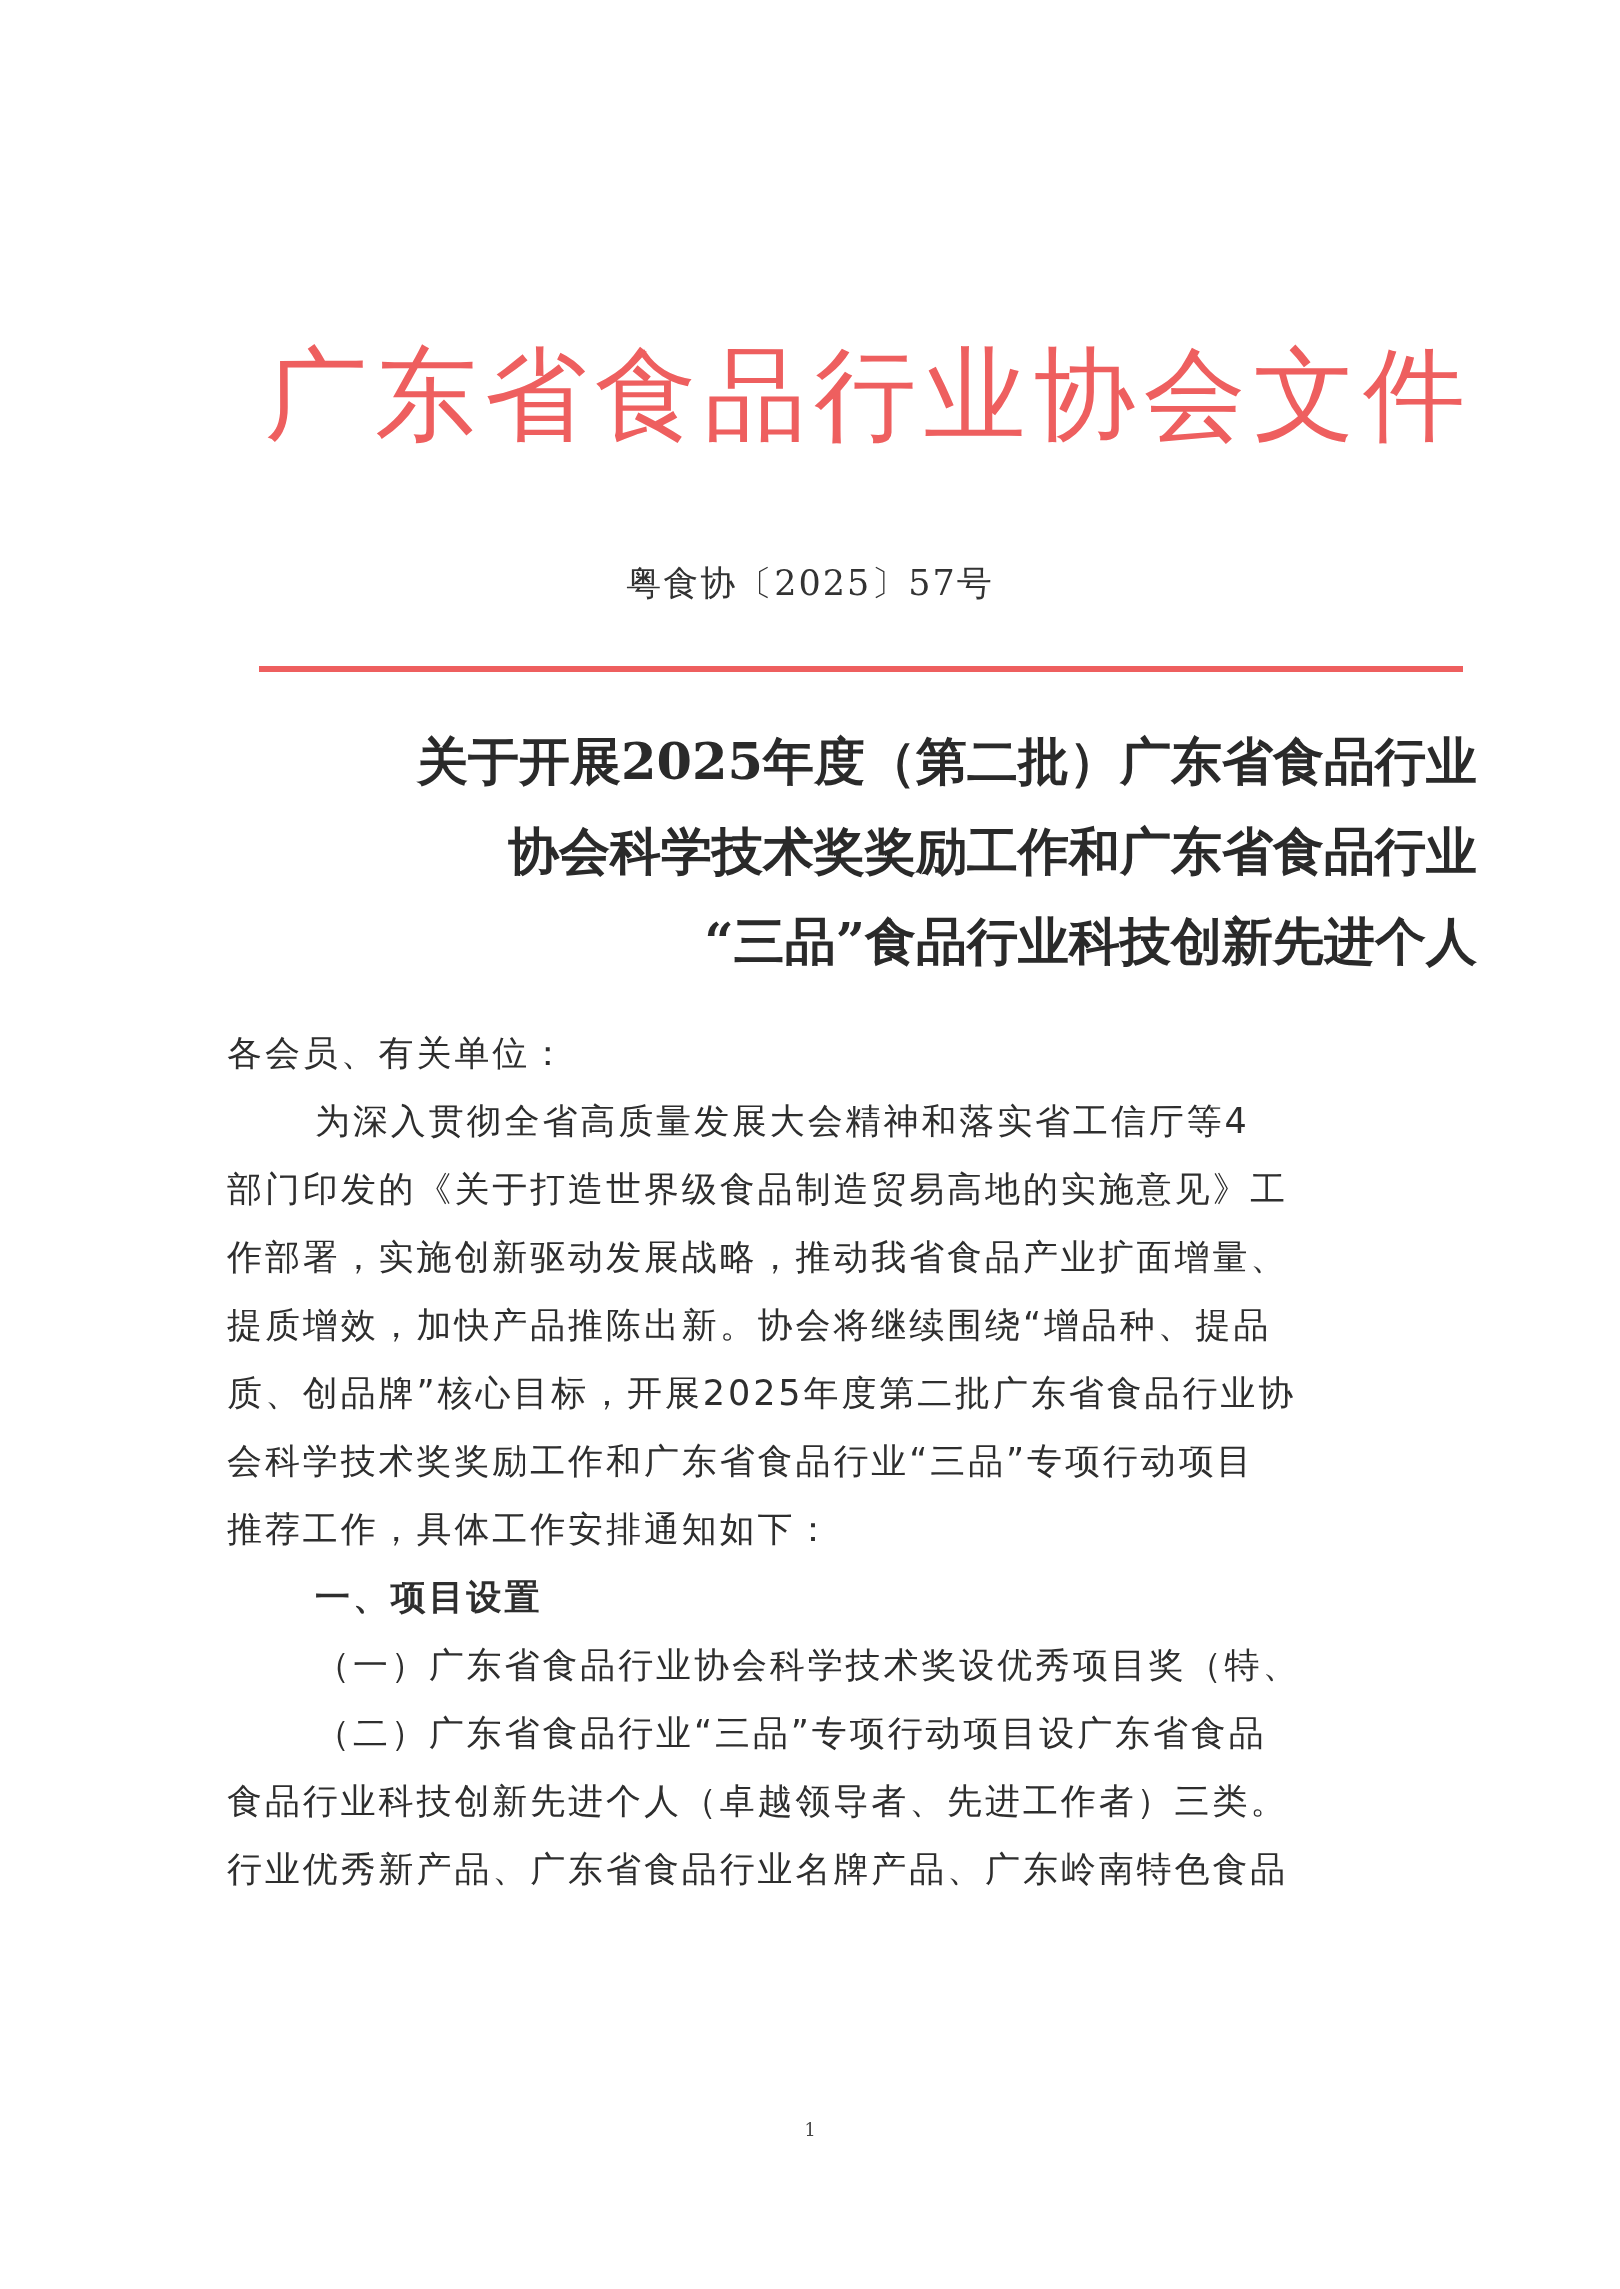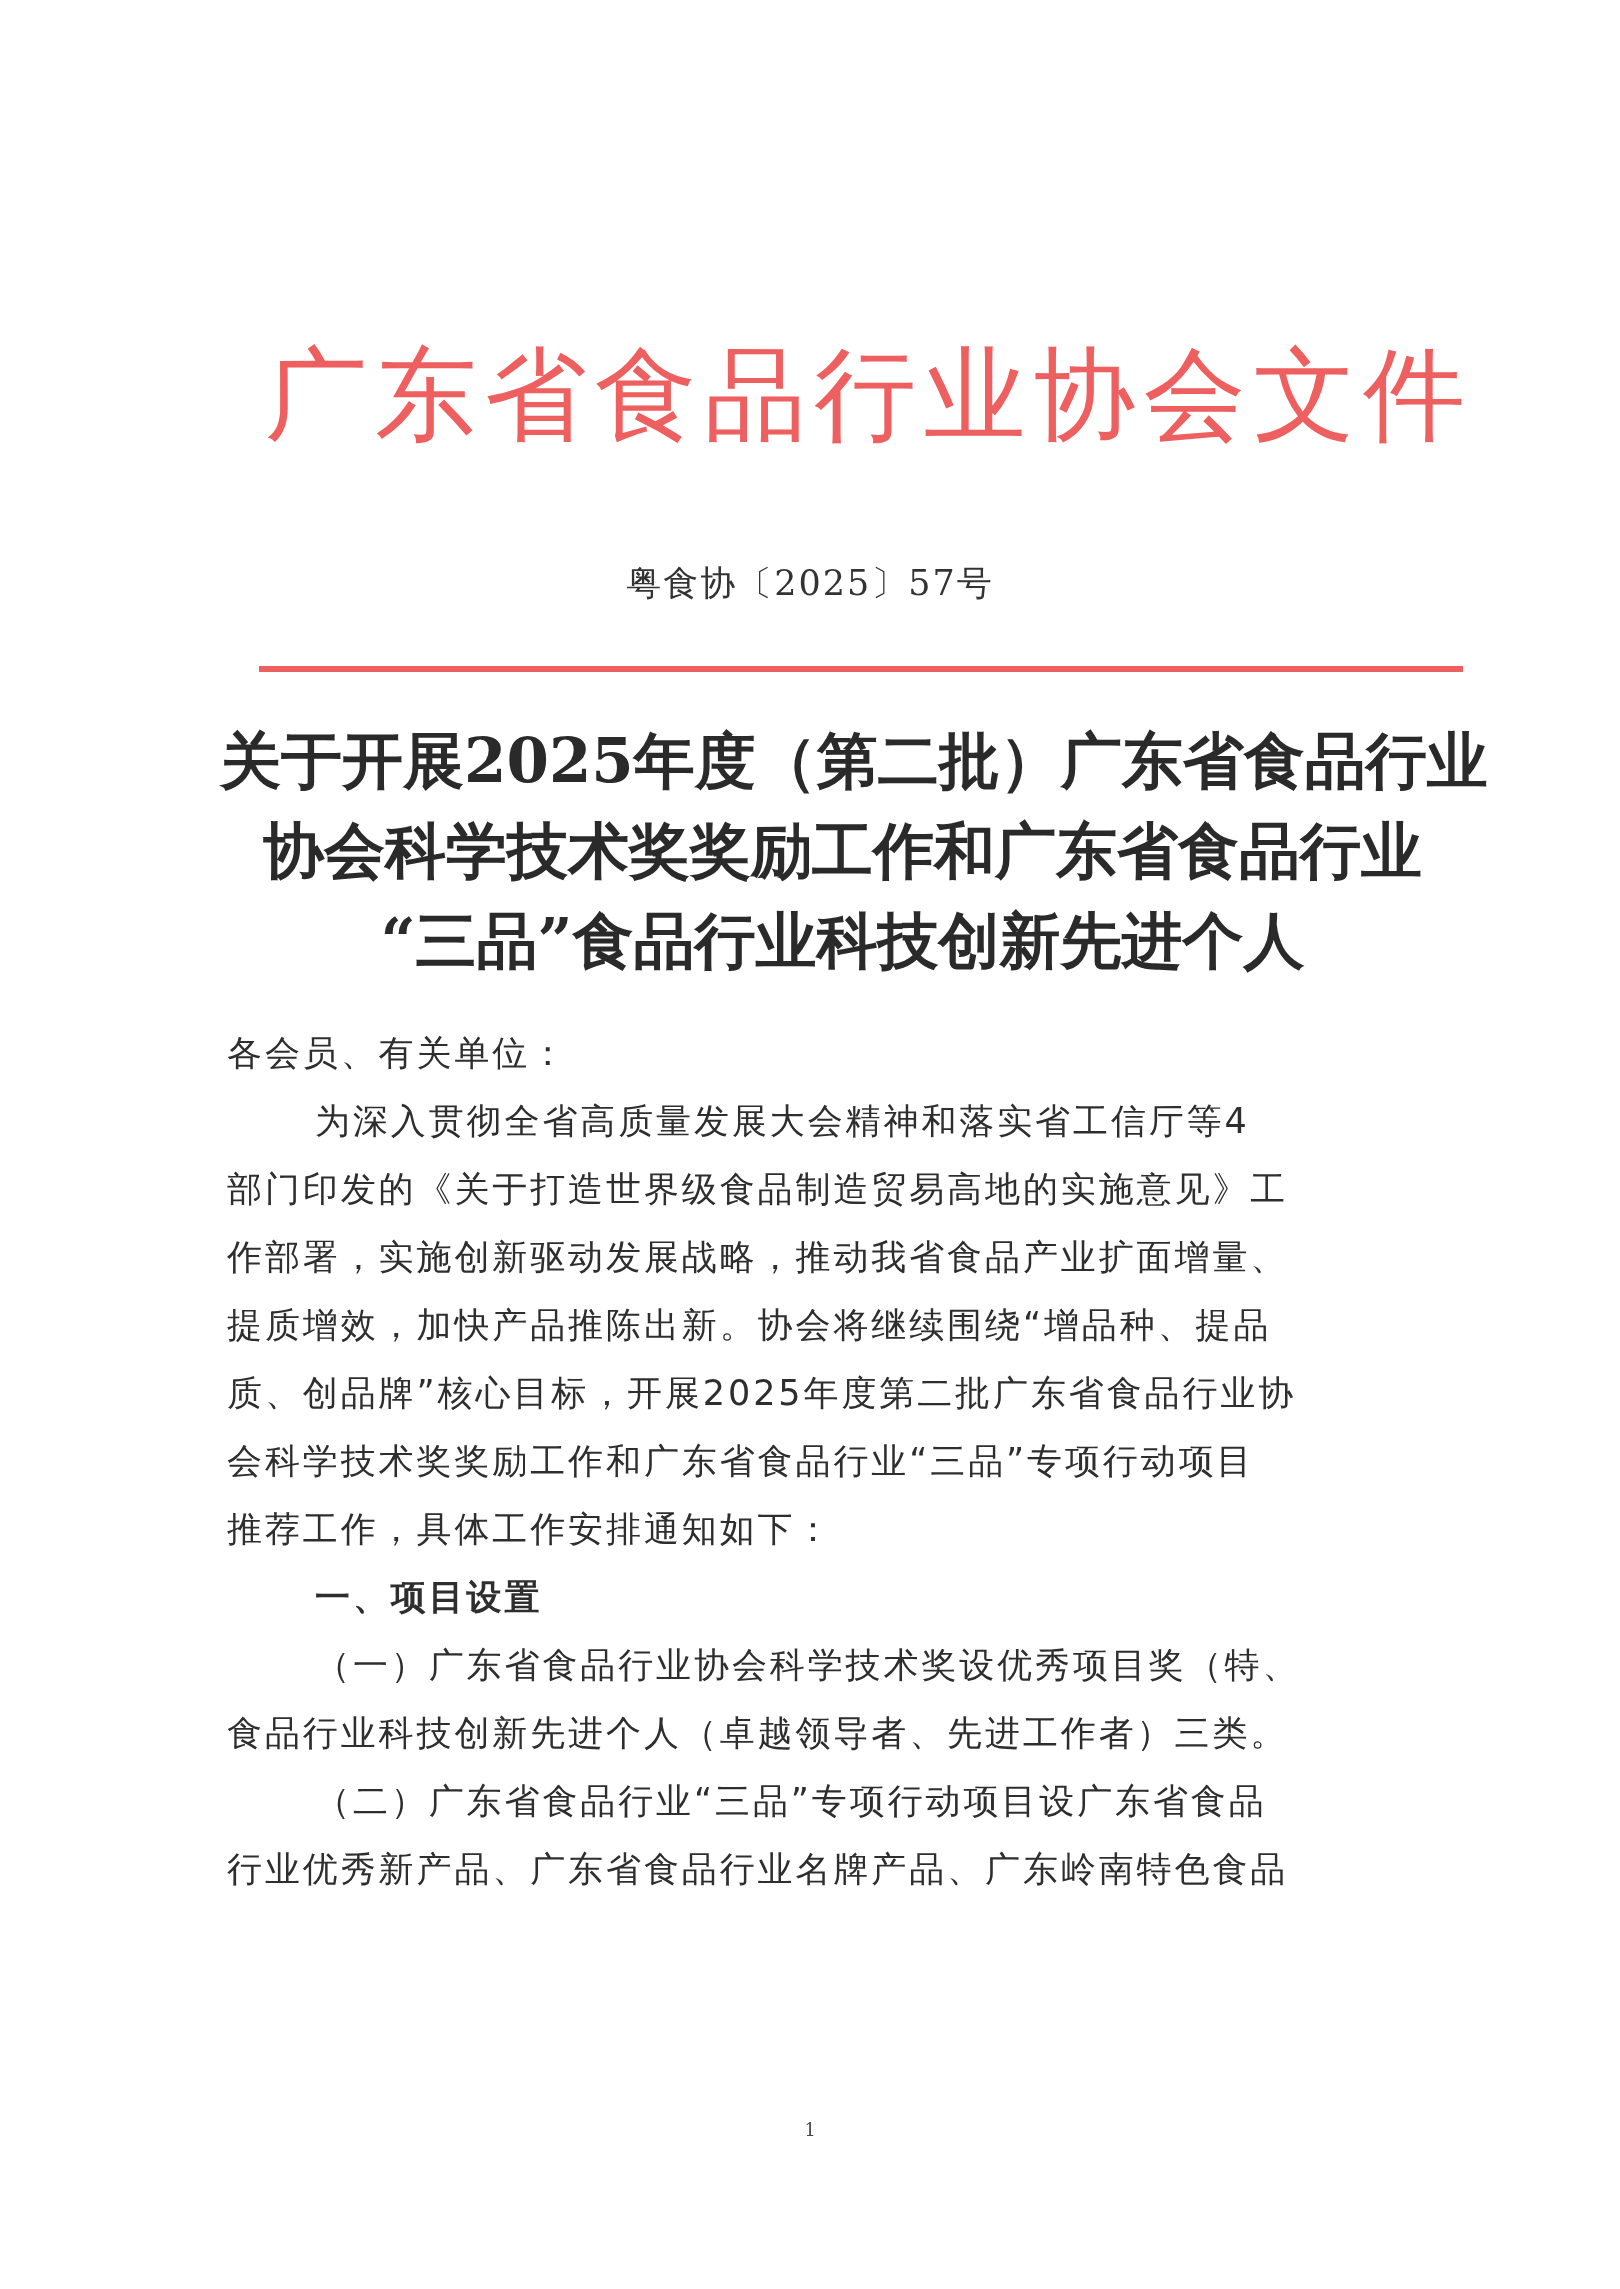--- a/index.html
+++ b/index.html
@@ -49,27 +49,27 @@
     .red-rule {
       position: absolute;
       left: 259px;
       top: 666px;
       width: 1204px;
       height: 5.9px;
       background: #ee5f5f;
     }
     .title {
       position: absolute;
-      left: 220px;
+      left: 232px;
       top: 716px;
       width: 1245px;
-      text-align: center;
+      text-align: right;
       font-family: "DejaVu Serif", "Liberation Serif", serif;
       font-weight: bold;
-      font-size: 61px;
+      font-size: 51px;
       line-height: 90px;
       color: #2a2a2a;
     }
     .title div { white-space: nowrap; }
     .body {
       position: absolute;
       left: 227px;
       top: 1019px;
       width: 1215px;
       font-family: "DejaVu Sans", "Liberation Sans", sans-serif;
@@ -120,21 +120,21 @@
     <div class="line">部门印发的《关于打造世界级食品制造贸易高地的实施意见》工</div>
     <div class="line">作部署，实施创新驱动发展战略，推动我省食品产业扩面增量、</div>
     <div class="line">提质增效，加快产品推陈出新。协会将继续围绕“增品种、提品</div>
     <div class="line">质、创品牌”核心目标，开展2025年度第二批广东省食品行业协</div>
     <div class="line">会科学技术奖奖励工作和广东省食品行业“三品”专项行动项目</div>
     <div class="line">推荐工作，具体工作安排通知如下：</div>
 
     <div class="section-heading line">一、项目设置</div>
 
     <div class="line indent">（一）广东省食品行业协会科学技术奖设优秀项目奖（特、</div>
+    <div class="line indent">（二）广东省食品行业“三品”专项行动项目设广东省食品</div>
+
     <div class="line">食品行业科技创新先进个人（卓越领导者、先进工作者）三类。</div>
-
-    <div class="line indent">（二）广东省食品行业“三品”专项行动项目设广东省食品</div>
     <div class="line">行业优秀新产品、广东省食品行业名牌产品、广东岭南特色食品</div>
   </div>
 
   <div class="page-number">1</div>
 </div>
 
 
 </body></html>

